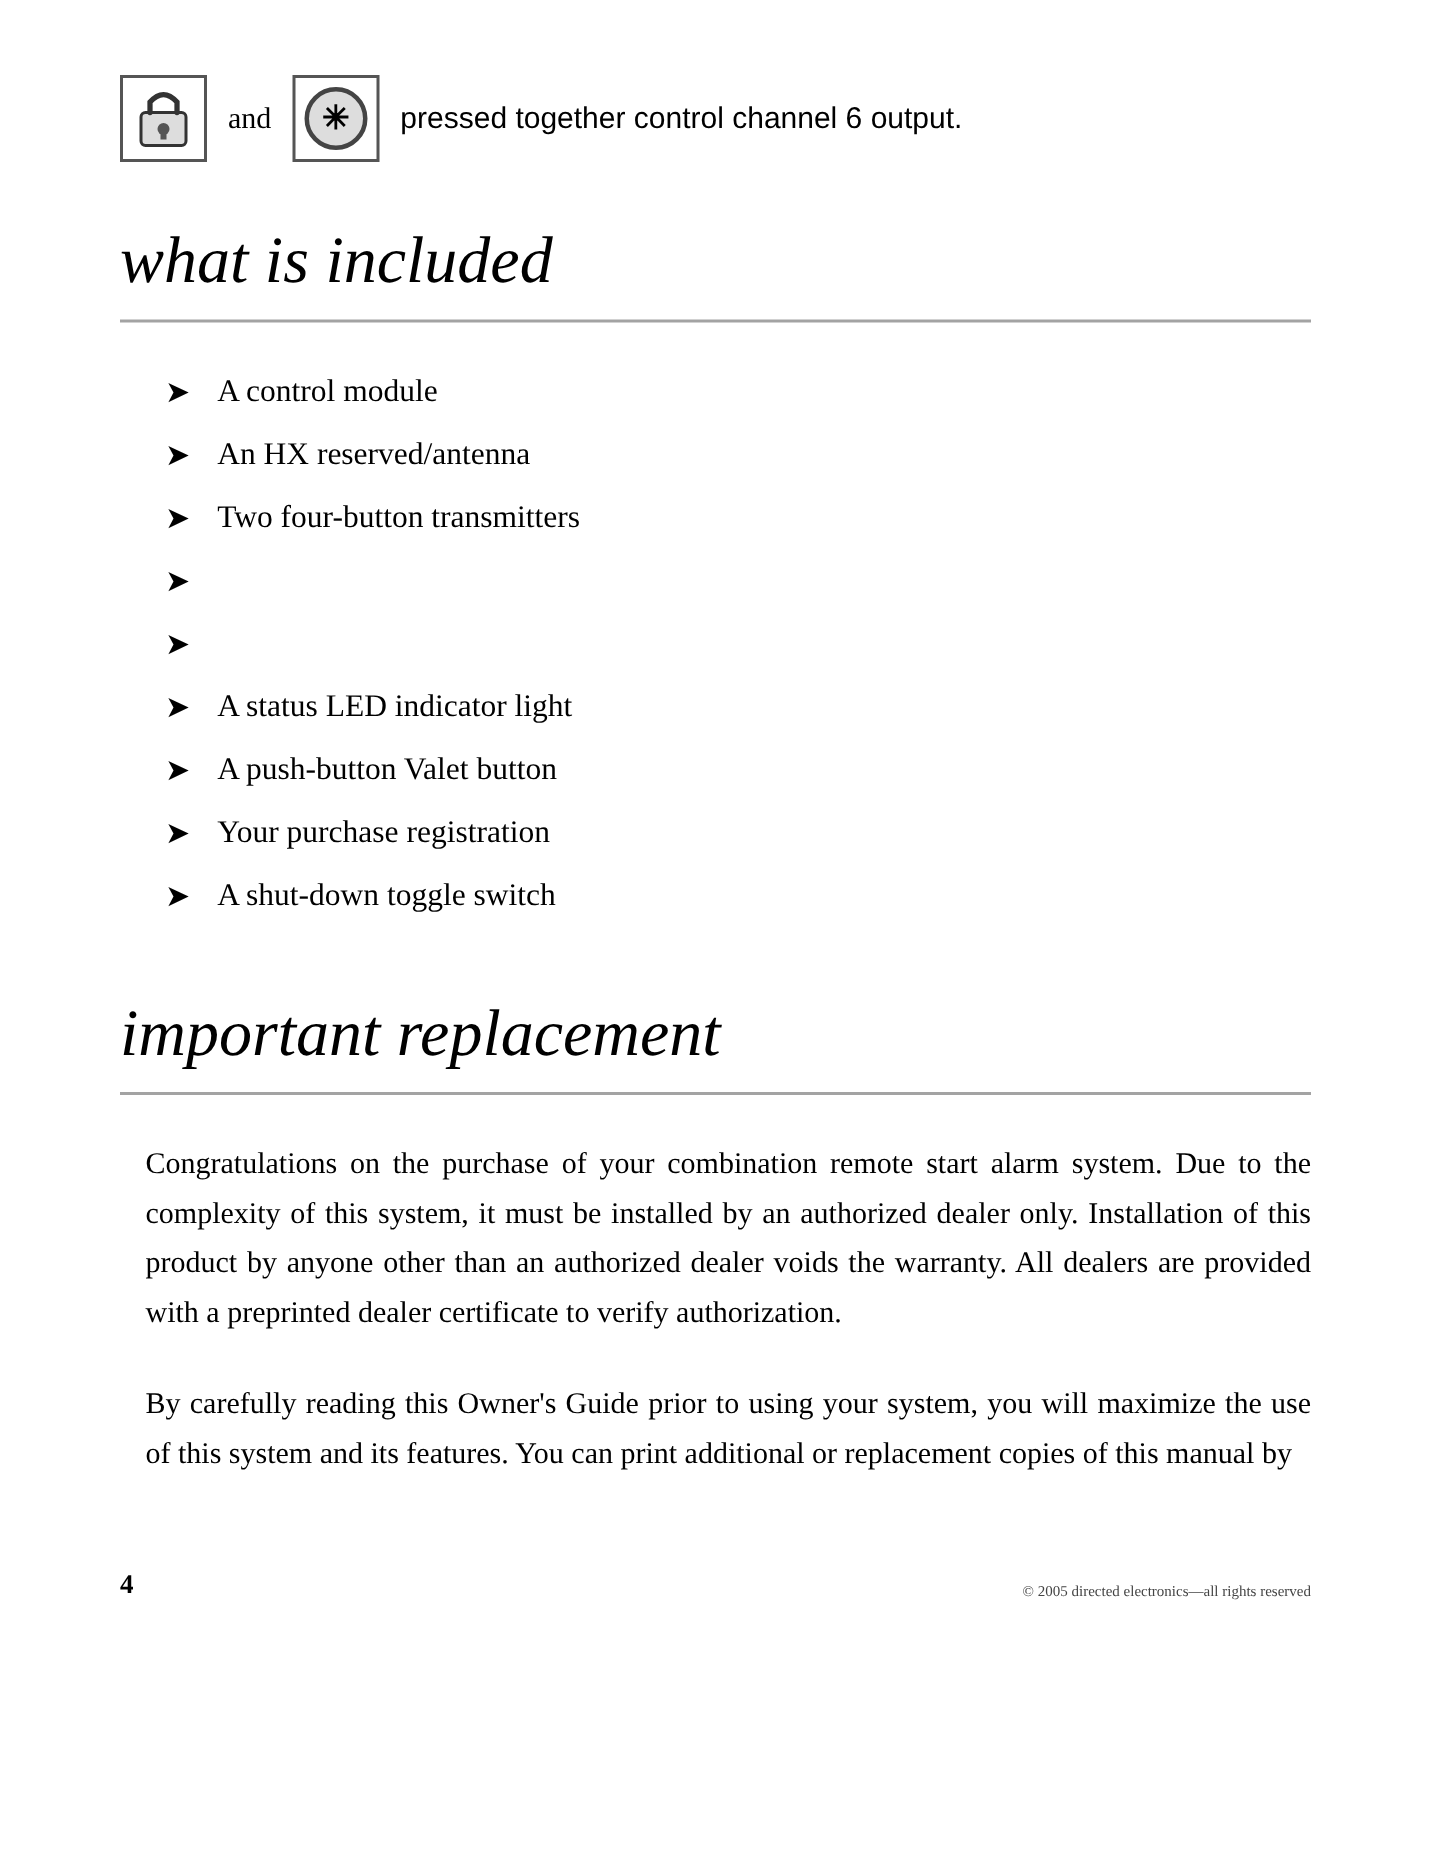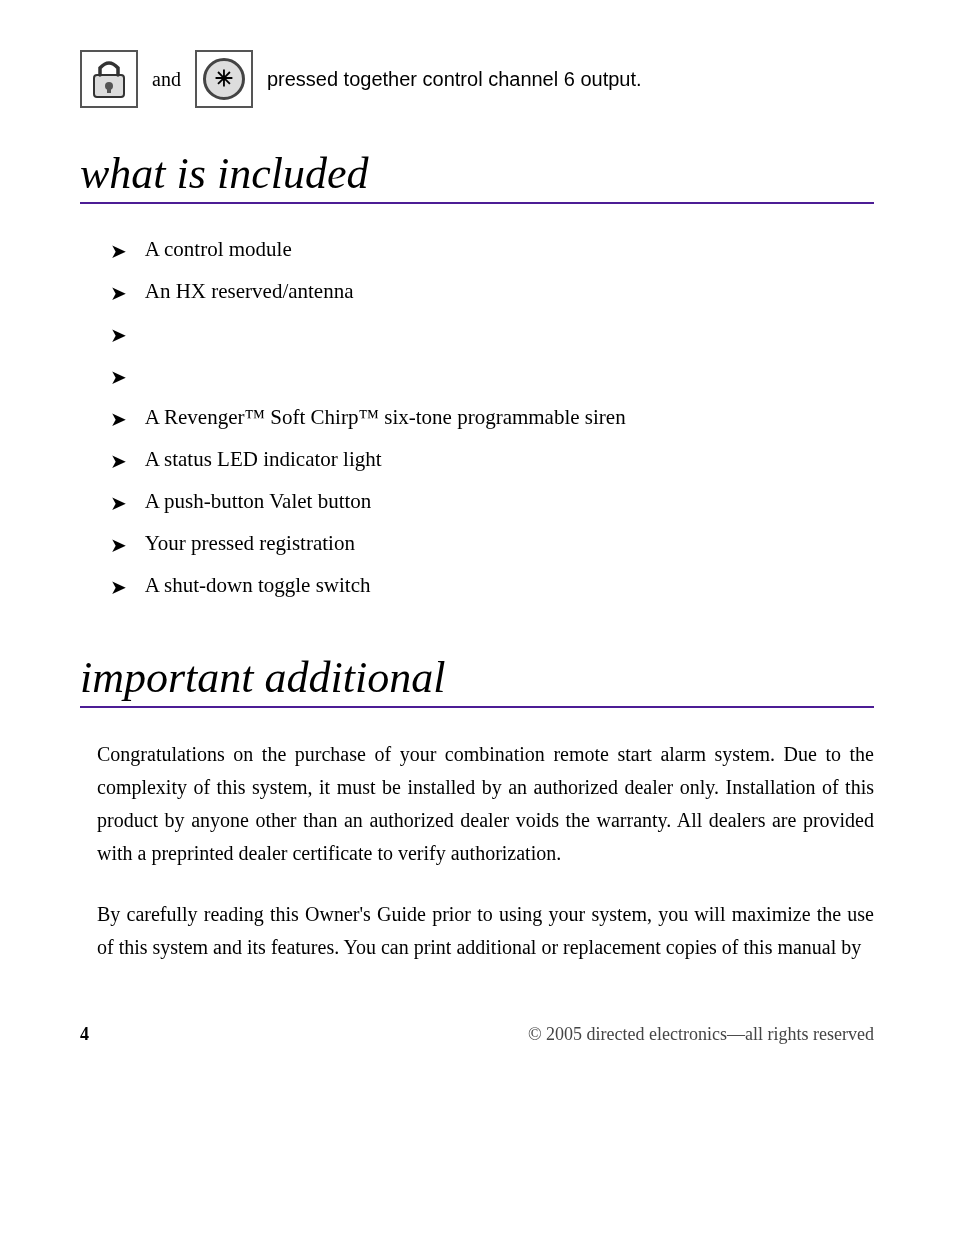--- a/index.html
+++ b/index.html
@@ -66,22 +66,22 @@
       font-weight: bold;
       background: #ddd;
     }
 
     
     .section-heading {
       font-style: italic;
       font-size: 44px;
       font-family: Georgia, 'Times New Roman', serif;
       font-weight: normal;
-      border-bottom: 2px solid #4c1d95;
-      padding-bottom: 3px;
+      border-bottom: 2px solid #a3a3a3;
+      padding-bottom: 14px;
       margin-bottom: 30px;
       color: #000;
     }
 
     .section-block {
       margin-bottom: 50px;
     }
 
     
     .bullet-list {
@@ -123,21 +123,21 @@
       margin-top: 40px;
       padding-top: 10px;
     }
 
     .page-number {
       font-size: 18px;
       font-weight: bold;
     }
 
     .copyright {
-      font-size: 18px;
+      font-size: 10px;
       color: #444;
     }
   </style>
 </head>
 <body>
 
 <div class="top-section">
   <div class="icon-box">
     <svg class="lock-icon-svg" viewBox="0 0 38 44">
 
@@ -162,49 +162,49 @@
     <li>
       <span class="arrow-marker">➤</span>
       <span>A control module</span>
     </li>
     <li>
       <span class="arrow-marker">➤</span>
       <span>An HX reserved/antenna</span>
     </li>
     <li>
       <span class="arrow-marker">➤</span>
-    </li>
-    <li>
-      <span class="arrow-marker">➤</span>
-    </li>
-    <li>
-      <span class="arrow-marker">➤</span>
-      <span>A Revenger™ Soft Chirp™ six-tone programmable siren</span>
+      <span>Two four-button transmitters</span>
+    </li>
+    <li>
+      <span class="arrow-marker">➤</span>
+    </li>
+    <li>
+      <span class="arrow-marker">➤</span>
     </li>
     <li>
       <span class="arrow-marker">➤</span>
       <span>A status LED indicator light</span>
     </li>
     <li>
       <span class="arrow-marker">➤</span>
       <span>A push-button Valet button</span>
     </li>
     <li>
       <span class="arrow-marker">➤</span>
-      <span>Your pressed registration</span>
+      <span>Your purchase registration</span>
     </li>
     <li>
       <span class="arrow-marker">➤</span>
       <span>A shut-down toggle switch</span>
     </li>
   </ul>
 </div>
 
 <div class="section-block">
-  <h2 class="section-heading">important additional</h2>
+  <h2 class="section-heading">important replacement</h2>
   <p class="body-text">Congratulations on the purchase of your combination remote start alarm system. Due to the complexity of this system, it must be installed by an authorized dealer only. Installation of this product by anyone other than an authorized dealer voids the warranty. All dealers are provided with a preprinted dealer certificate to verify authorization.</p>
   <p class="body-text">By carefully reading this Owner's Guide prior to using your system, you will maximize the use of this system and its features. You can print additional or replacement copies of this manual by</p>
 </div>
 
 <div class="footer">
   <span class="page-number">4</span>
   <span class="copyright">© 2005 directed electronics—all rights reserved</span>
 </div>
 
 </body></html>

